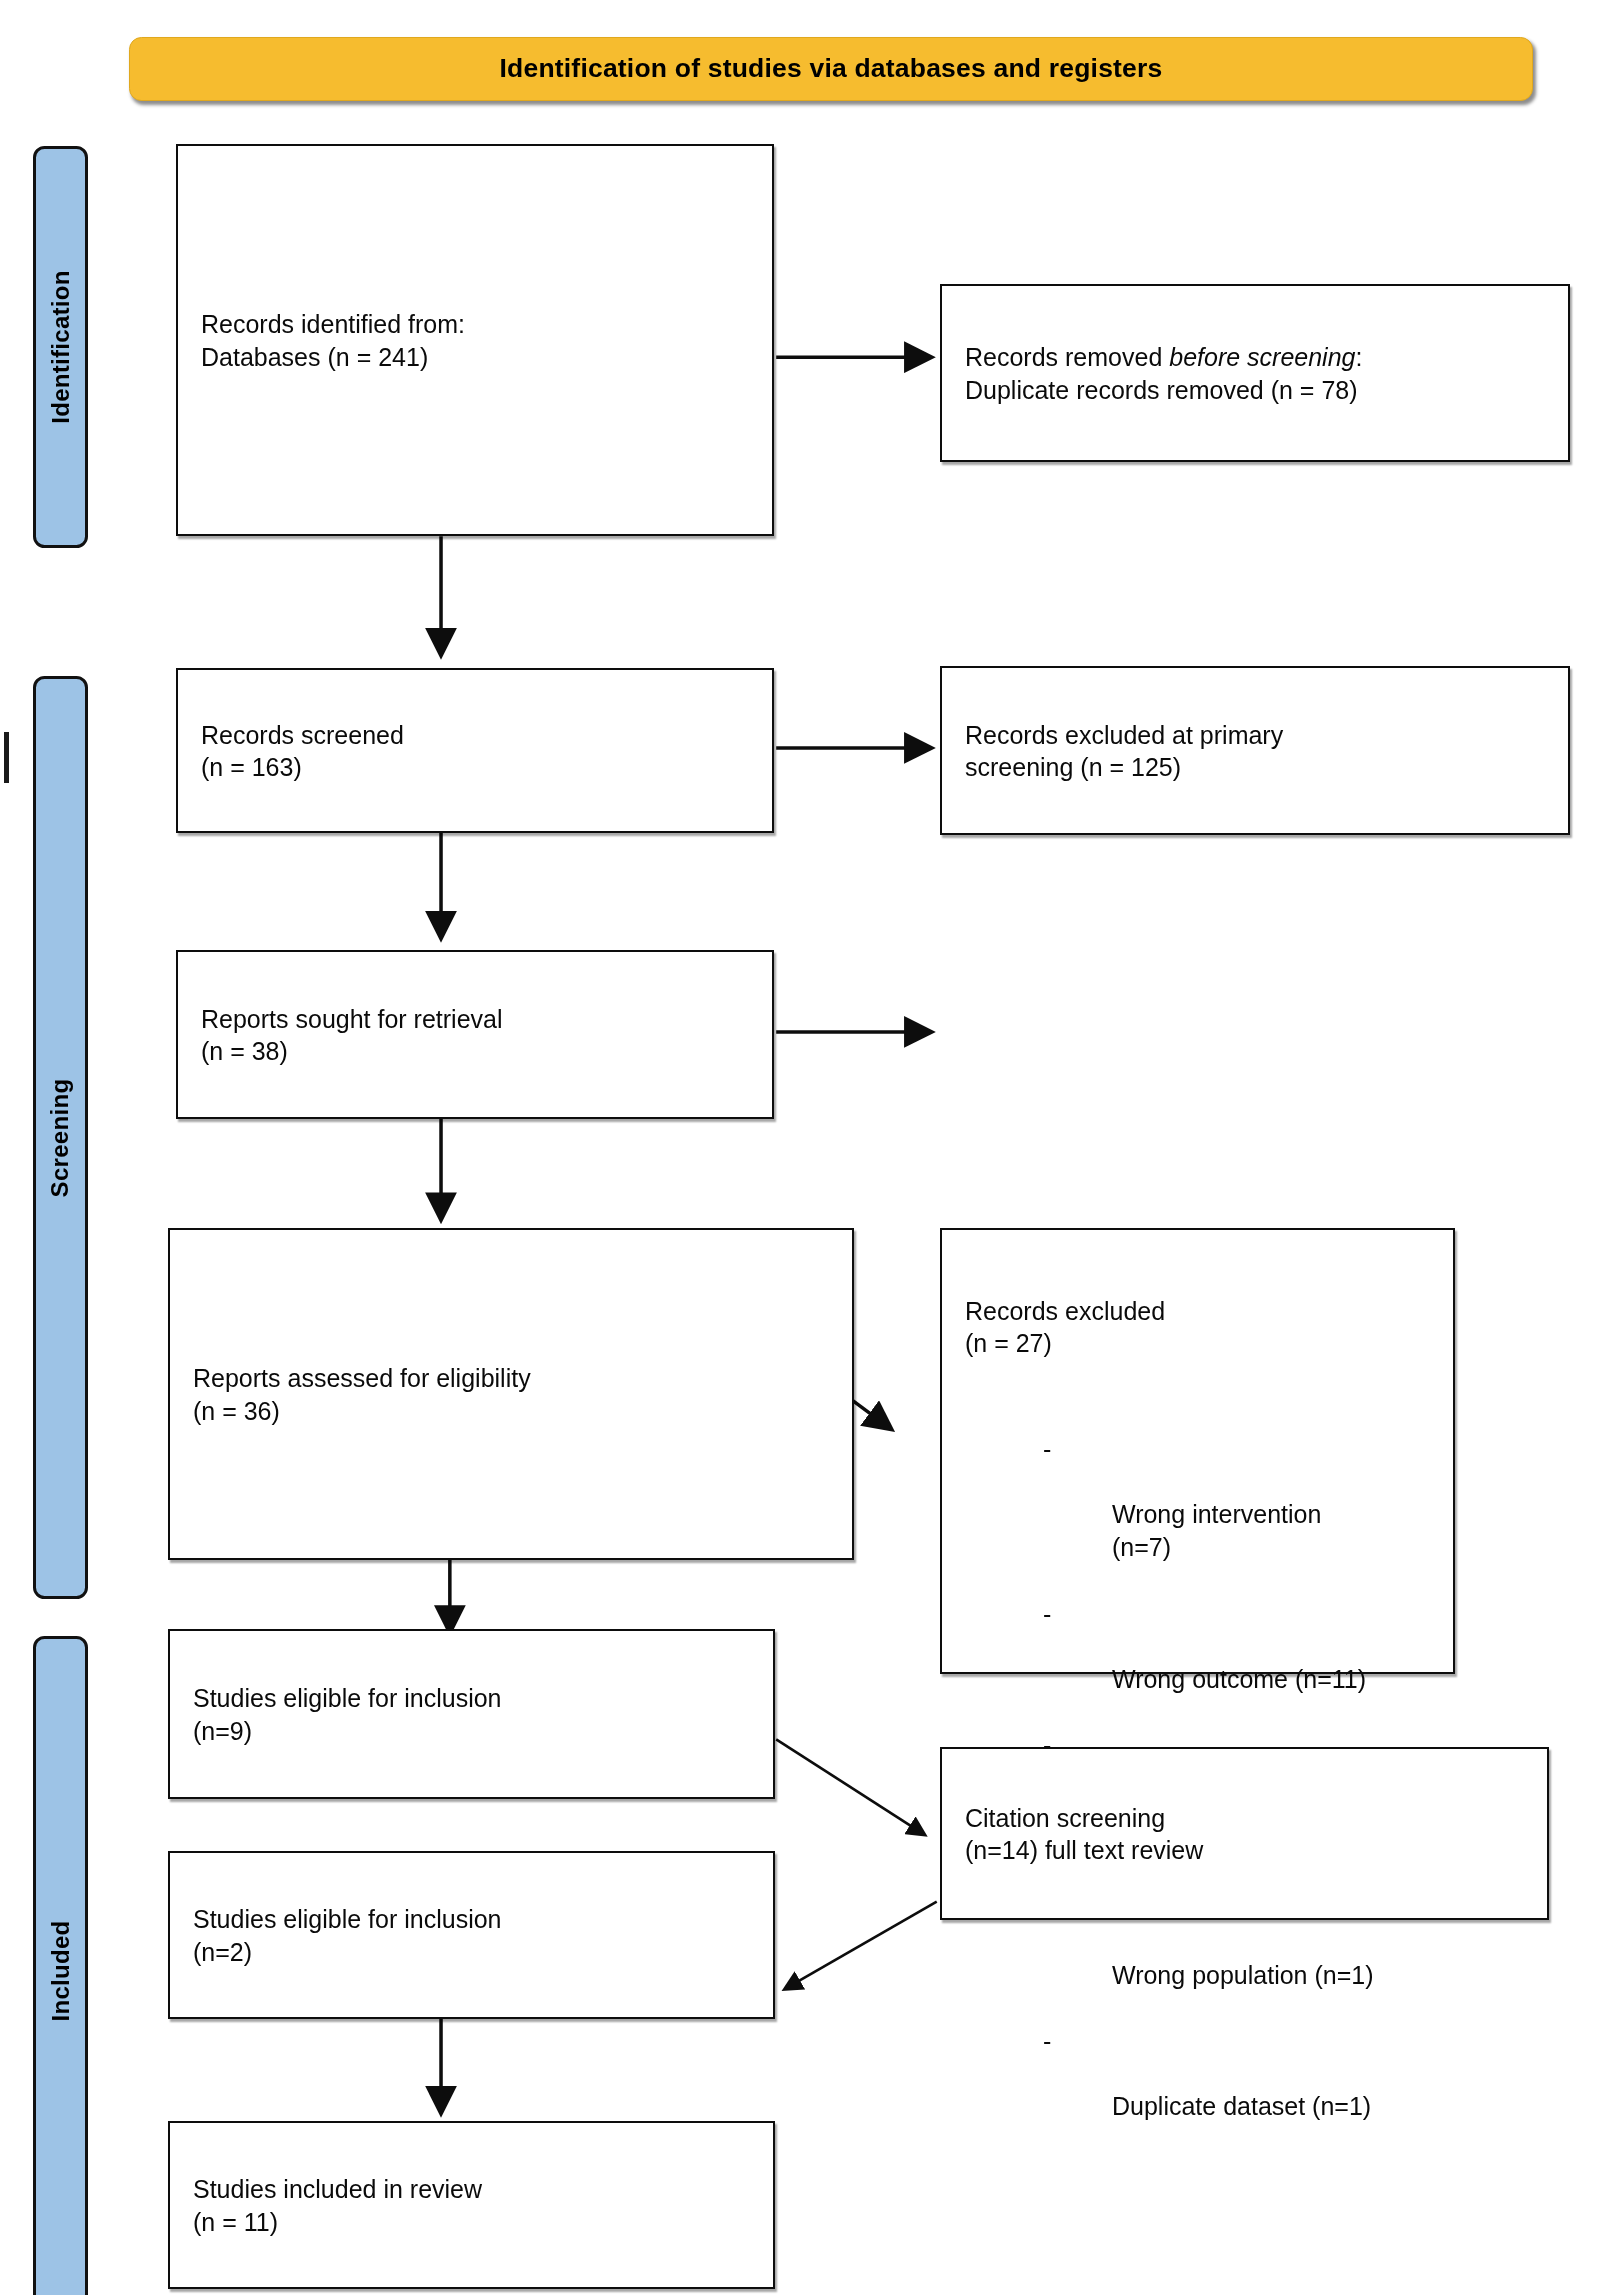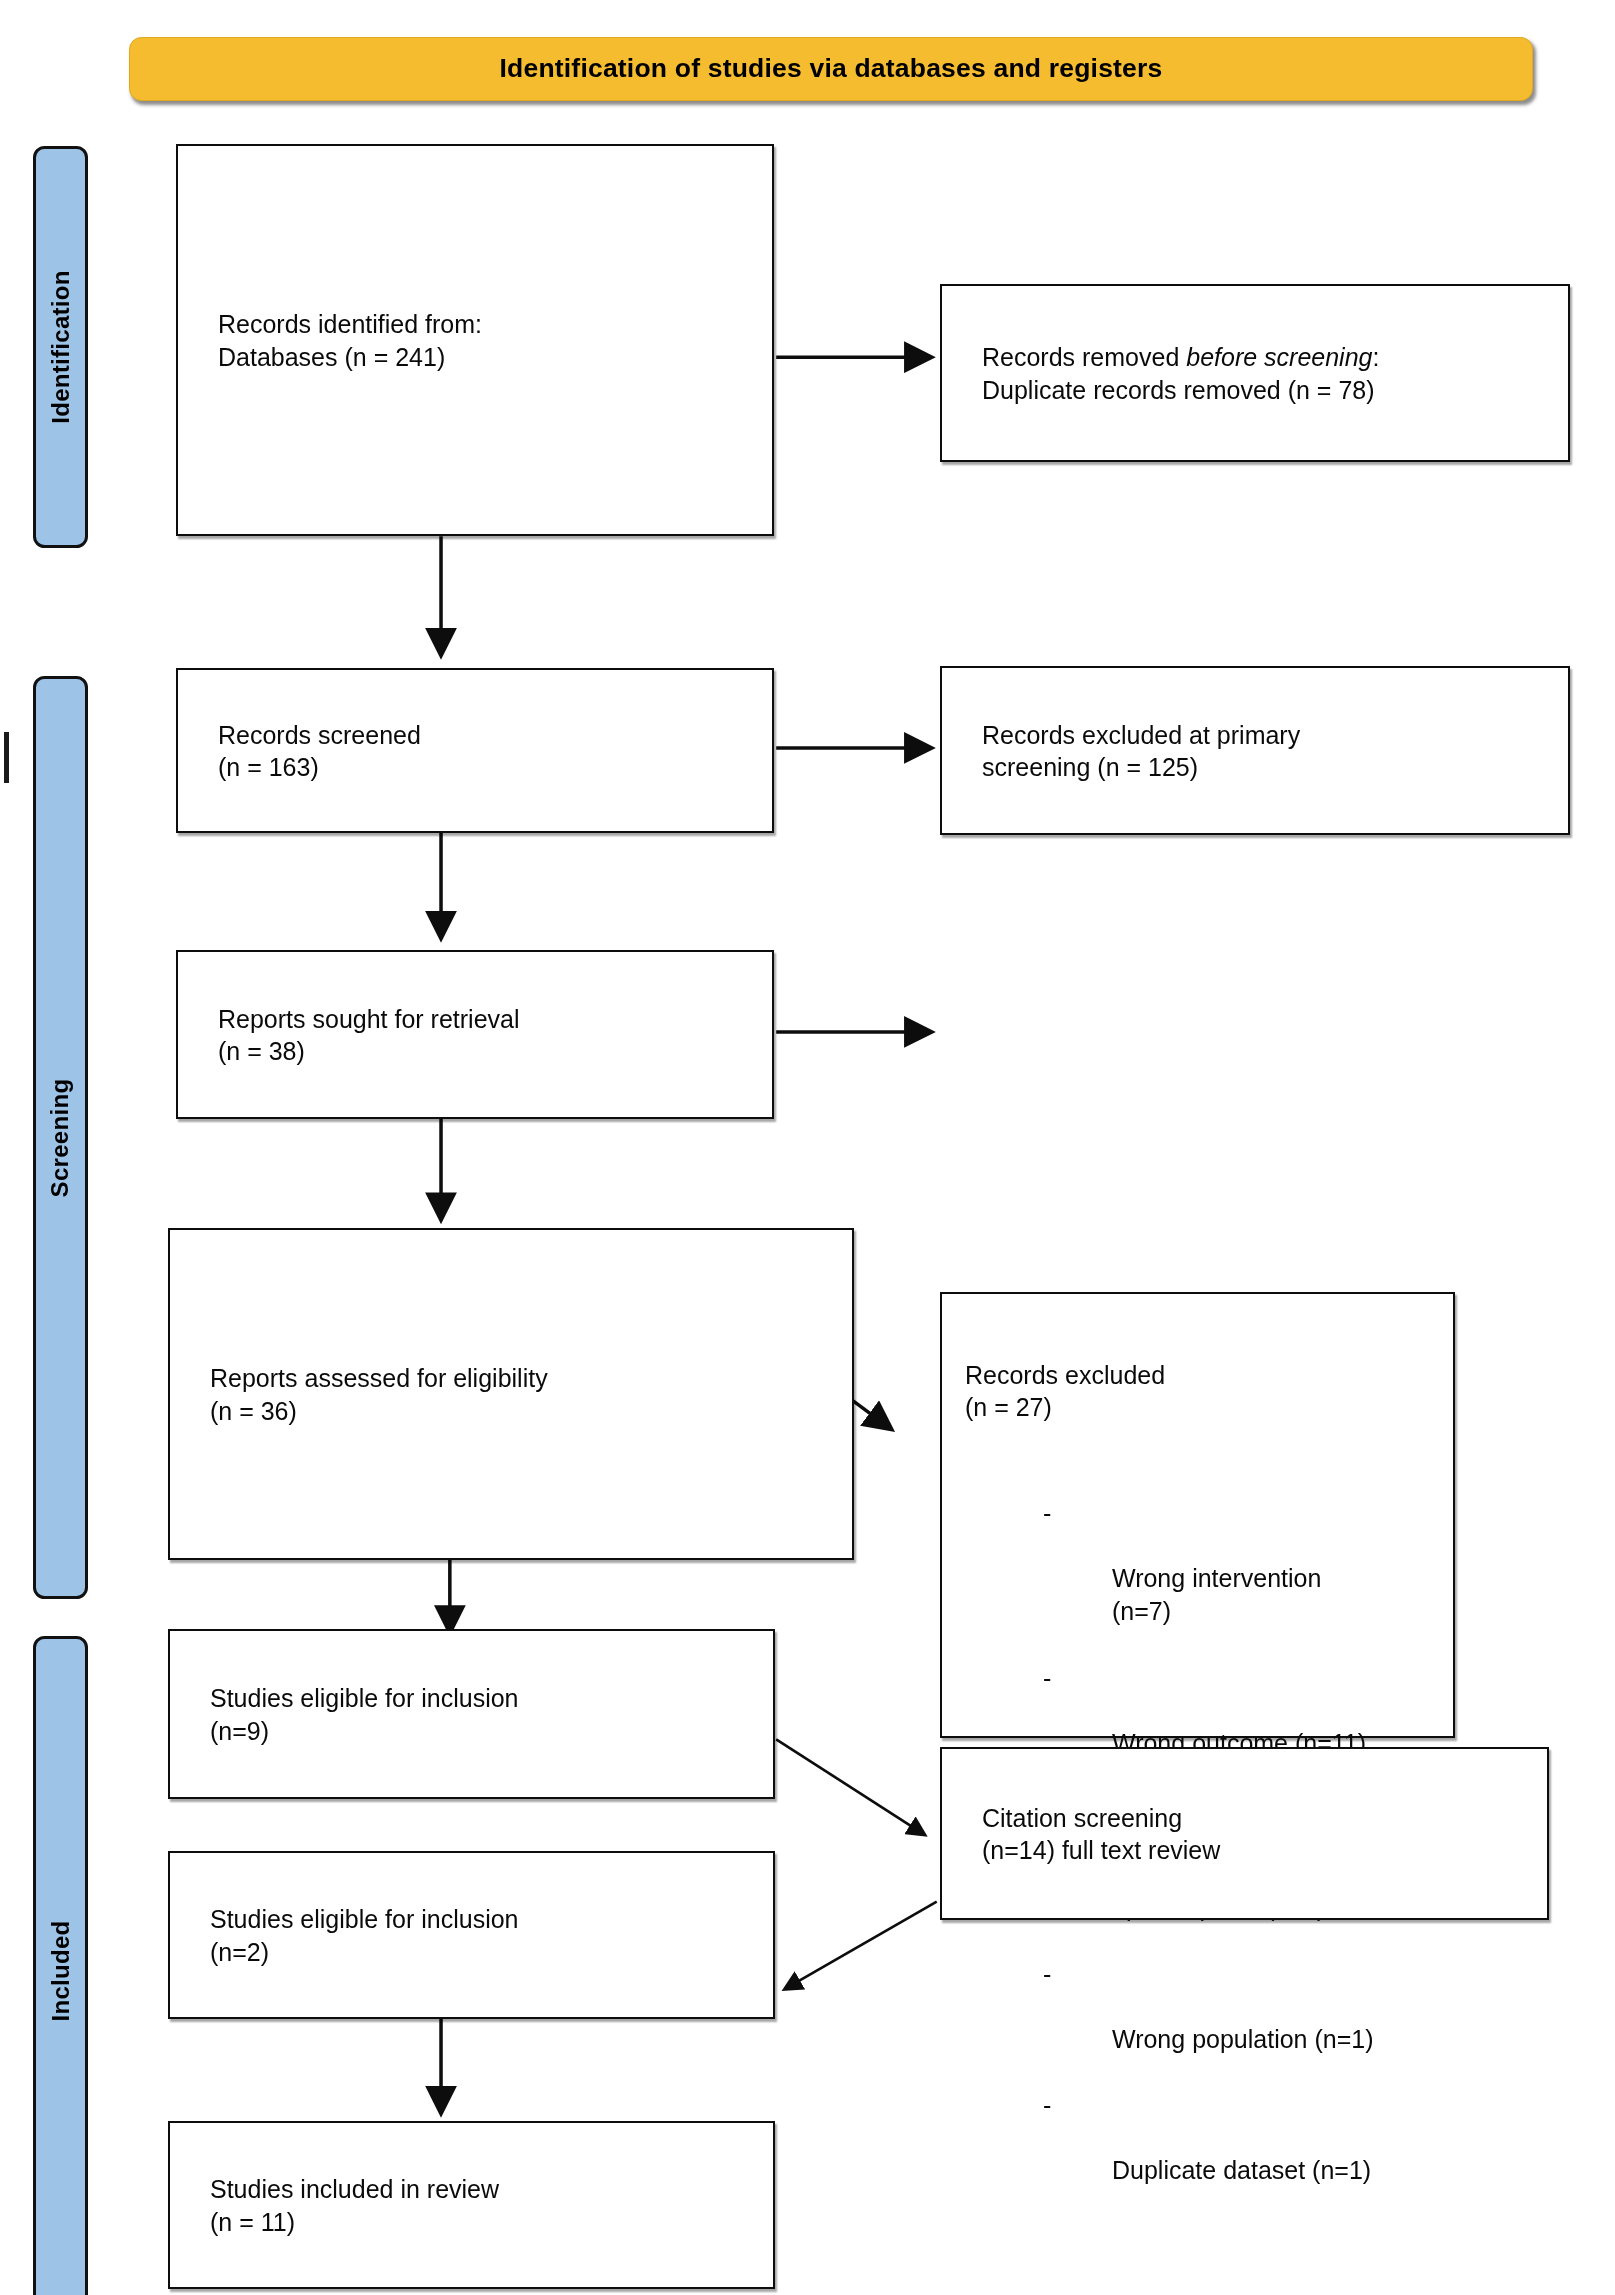--- a/index.html
+++ b/index.html
@@ -91,21 +91,21 @@
   }
   .box-text {
     position: absolute;
     left: 23px;
     right: 12.4px;
     font-size: 25px;
     line-height: 1.30;
     color: #0a0a0a;
     white-space: pre-line;
   }
-  .vcenter { top: 50%; transform: translateY(-50%); margin-left: 17px; }
+  .vcenter { top: 50%; transform: translateY(-50%); }
 
   .italic-part { font-style: italic; }
 
   
   .excl-list {
     list-style: none;
     margin: 8.8px 0 0 0;
     padding: 0 0 0 78px;
   }
   .excl-list li {
@@ -208,21 +208,21 @@
     <div class="box-text vcenter">Reports sought for retrieval
 (n = 38)</div>
   </div>
 
 
   <div class="box" style="left:168px; top:1228px; width:686px; height:332px;">
     <div class="box-text vcenter">Reports assessed for eligibility
 (n = 36)</div>
   </div>
 
-  <div class="box" style="left:940px; top:1292px; width:515px; height:446px;">
+  <div class="box" style="left:940px; top:1228px; width:515px; height:446px;">
     <div class="box-text" style="top:32px;">
       <div>Records excluded
 (n = 27)</div>
       <ul class="excl-list">
         <li>
           <span class="dash">-</span>
           <span>Wrong intervention
 (n=7)</span>
         </li>
         <li>

